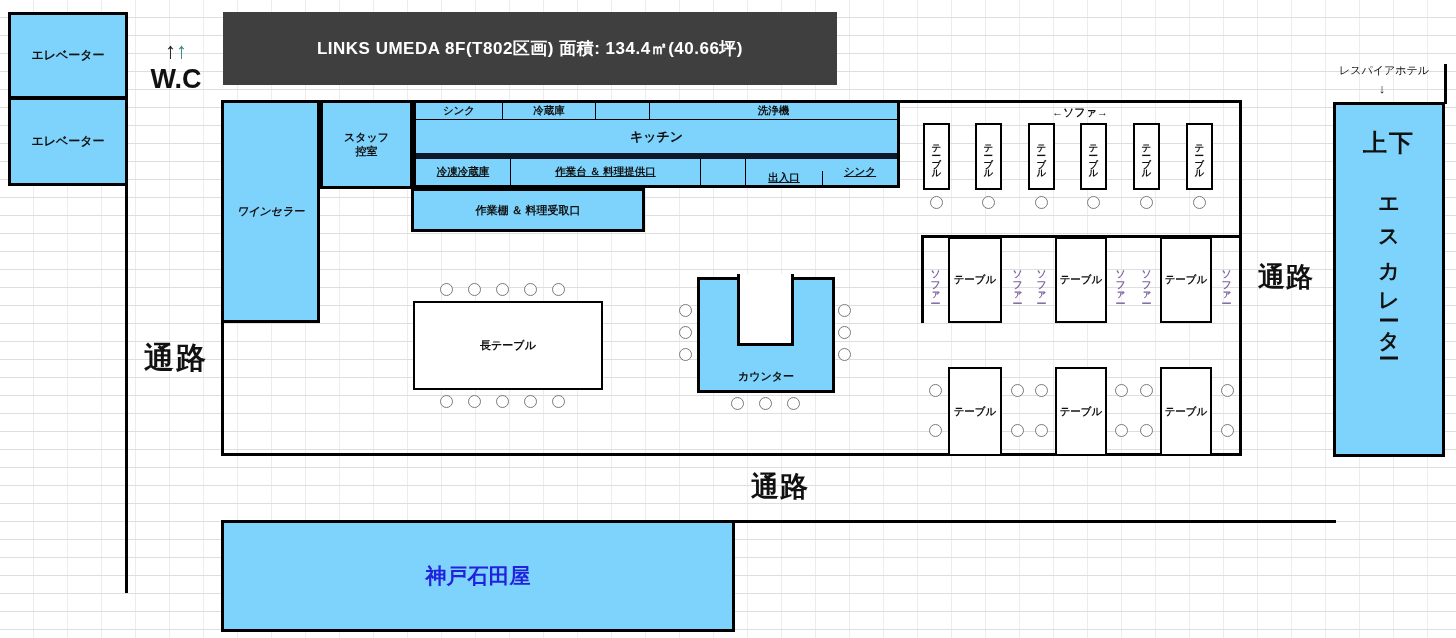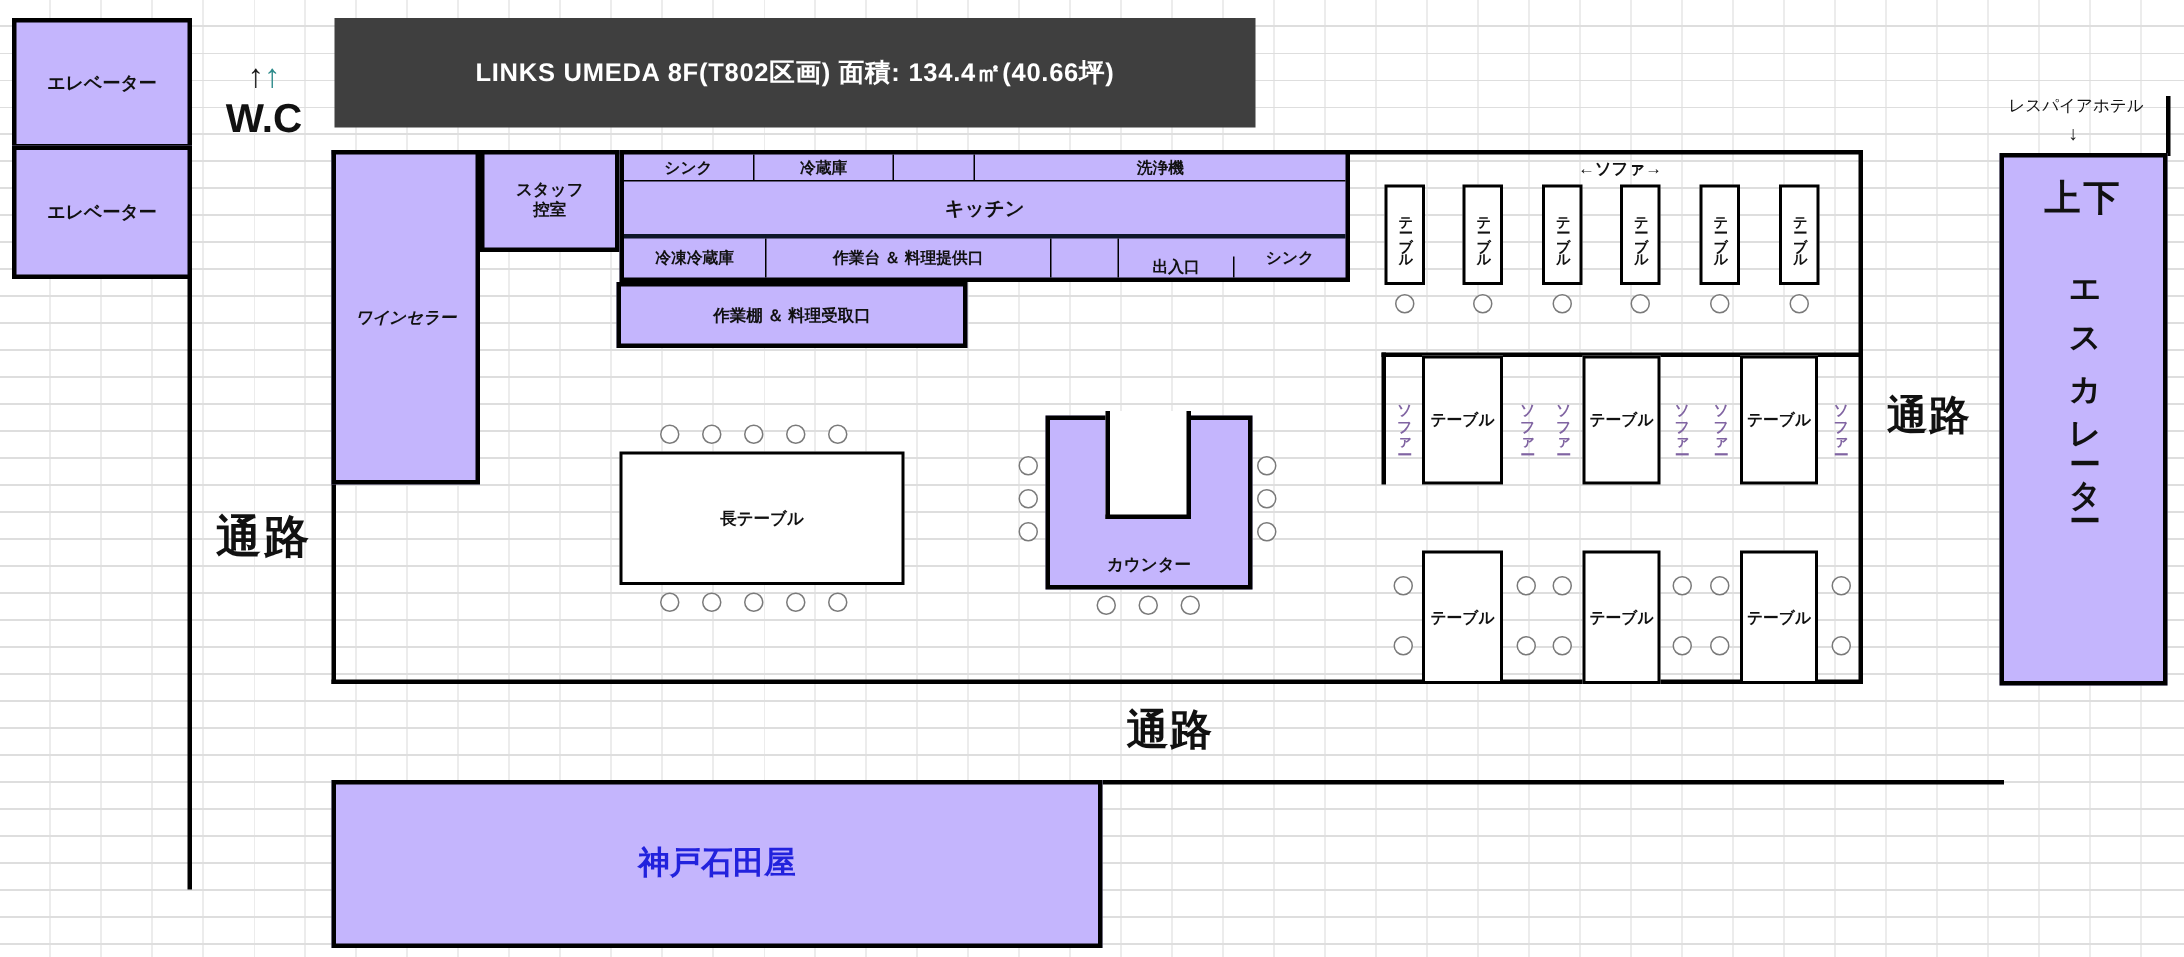--- a/index.html
+++ b/index.html
@@ -8,21 +8,21 @@
     font-family:"Liberation Sans","DejaVu Sans",sans-serif;color:#111;
   }
   
   .grid{
     position:absolute;inset:0;
     background-image:
       repeating-linear-gradient(to bottom,transparent 0 17px,#dedede 17px 18px),
       repeating-linear-gradient(to right,transparent 0 33px,#ececec 33px 34px);
   }
   .wall{position:absolute;background:#000;}
-  .box{position:absolute;border:3px solid #000;background:#c4b5fd;box-sizing:border-box;
+  .box{position:absolute;border:3px solid #000;background:#7dd3fc;box-sizing:border-box;
        display:flex;align-items:center;justify-content:center;text-align:center;}
   .box2{position:absolute;border:2px solid #000;background:#fff;box-sizing:border-box;
        display:flex;align-items:center;justify-content:center;text-align:center;}
   .lbl{position:absolute;display:flex;align-items:center;justify-content:center;text-align:center;}
   .small{font-size:11px;font-weight:bold;}
   .big-corridor{font-size:30px;font-weight:bold;letter-spacing:2px;}
   .circle{position:absolute;width:13px;height:13px;border:1.5px solid #7a7a7a;border-radius:50%;
           background:#fff;box-sizing:border-box;}
   .vtext{writing-mode:vertical-rl;text-orientation:mixed;letter-spacing:1px;}
   .sofa-v{position:absolute;writing-mode:vertical-rl;font-size:10px;font-weight:bold;color:#8064A2;
@@ -77,34 +77,34 @@
   <div class="wall" style="left:1444px;top:64px;width:3px;height:40px;"></div>
 
   <div class="wall" style="left:221px;top:100px;width:1021px;height:3px;"></div>
   <div class="wall" style="left:221px;top:100px;width:3px;height:356px;"></div>
   <div class="wall" style="left:221px;top:453px;width:1021px;height:3px;"></div>
   <div class="wall" style="left:1239px;top:100px;width:3px;height:356px;"></div>
 
   <div class="box" style="left:221px;top:100px;width:99px;height:223px;font-style:italic;">
     <span class="small">ワインセラー</span>
   </div>
-  <div class="box" style="left:320px;top:100px;width:93px;height:68px;flex-direction:column;line-height:1.2;">
+  <div class="box" style="left:320px;top:100px;width:93px;height:89px;flex-direction:column;line-height:1.2;">
     <span class="small">スタッフ</span>
     <span class="small">控室</span>
   </div>
 
   <div class="box" style="left:413px;top:100px;width:487px;height:88px;flex-direction:column;padding:0;align-items:stretch;justify-content:flex-start;">
     <div class="k-row" style="height:21px;border-bottom:1px solid #000;">
       <div class="k-cell" style="width:87px;">シンク</div>
       <div class="k-cell" style="width:93px;">冷蔵庫</div>
       <div class="k-cell" style="width:54px;"></div>
       <div class="k-cell" style="flex:1;">洗浄機</div>
     </div>
     <div style="height:40px;display:flex;align-items:center;justify-content:center;font-size:13px;font-weight:bold;">キッチン</div>
-    <div class="k-row" style="flex:1;border-top:3px solid #0f172a;">
+    <div class="k-row" style="flex:1;border-top:6px solid #0f172a;text-decoration:underline;">
       <div class="k-cell" style="width:95px;">冷凍冷蔵庫</div>
       <div class="k-cell" style="width:190px;">作業台 ＆ 料理提供口</div>
       <div class="k-cell" style="width:45px;"></div>
       <div class="k-cell" style="width:77px;margin-top:12px;">出入口</div>
       <div class="k-cell" style="flex:1;">シンク</div>
     </div>
   </div>
 
   <div class="box" style="left:411px;top:188px;width:234px;height:44px;">
     <span class="small">作業棚 ＆ 料理受取口</span>
@@ -215,17 +215,17 @@
   </div>
   <div class="lbl" style="left:738px;top:466px;width:84px;height:42px;font-size:28px;font-weight:bold;letter-spacing:1px;">
     <span>通路</span>
   </div>
 
   <div class="wall" style="left:735px;top:520px;width:601px;height:3px;"></div>
   <div class="box" style="left:221px;top:520px;width:514px;height:112px;flex-direction:column;line-height:1.2;color:#2222DD;font-size:21px;font-weight:bold;">
     <span>神戸石田屋</span>
   </div>
 
-  <div class="box" style="left:1333px;top:102px;width:112px;height:355px;flex-direction:column;justify-content:flex-start;padding-top:11px;">
+  <div class="box" style="left:1333px;top:102px;width:112px;height:355px;flex-direction:column;justify-content:flex-start;padding-top:22px;">
     <span style="font-size:24px;font-weight:bold;letter-spacing:2px;">上下</span>
     <span class="vtext" style="font-size:21px;font-weight:bold;letter-spacing:7px;margin-top:26px;">エスカレーター</span>
   </div>
 </div>
 
 </body></html>

